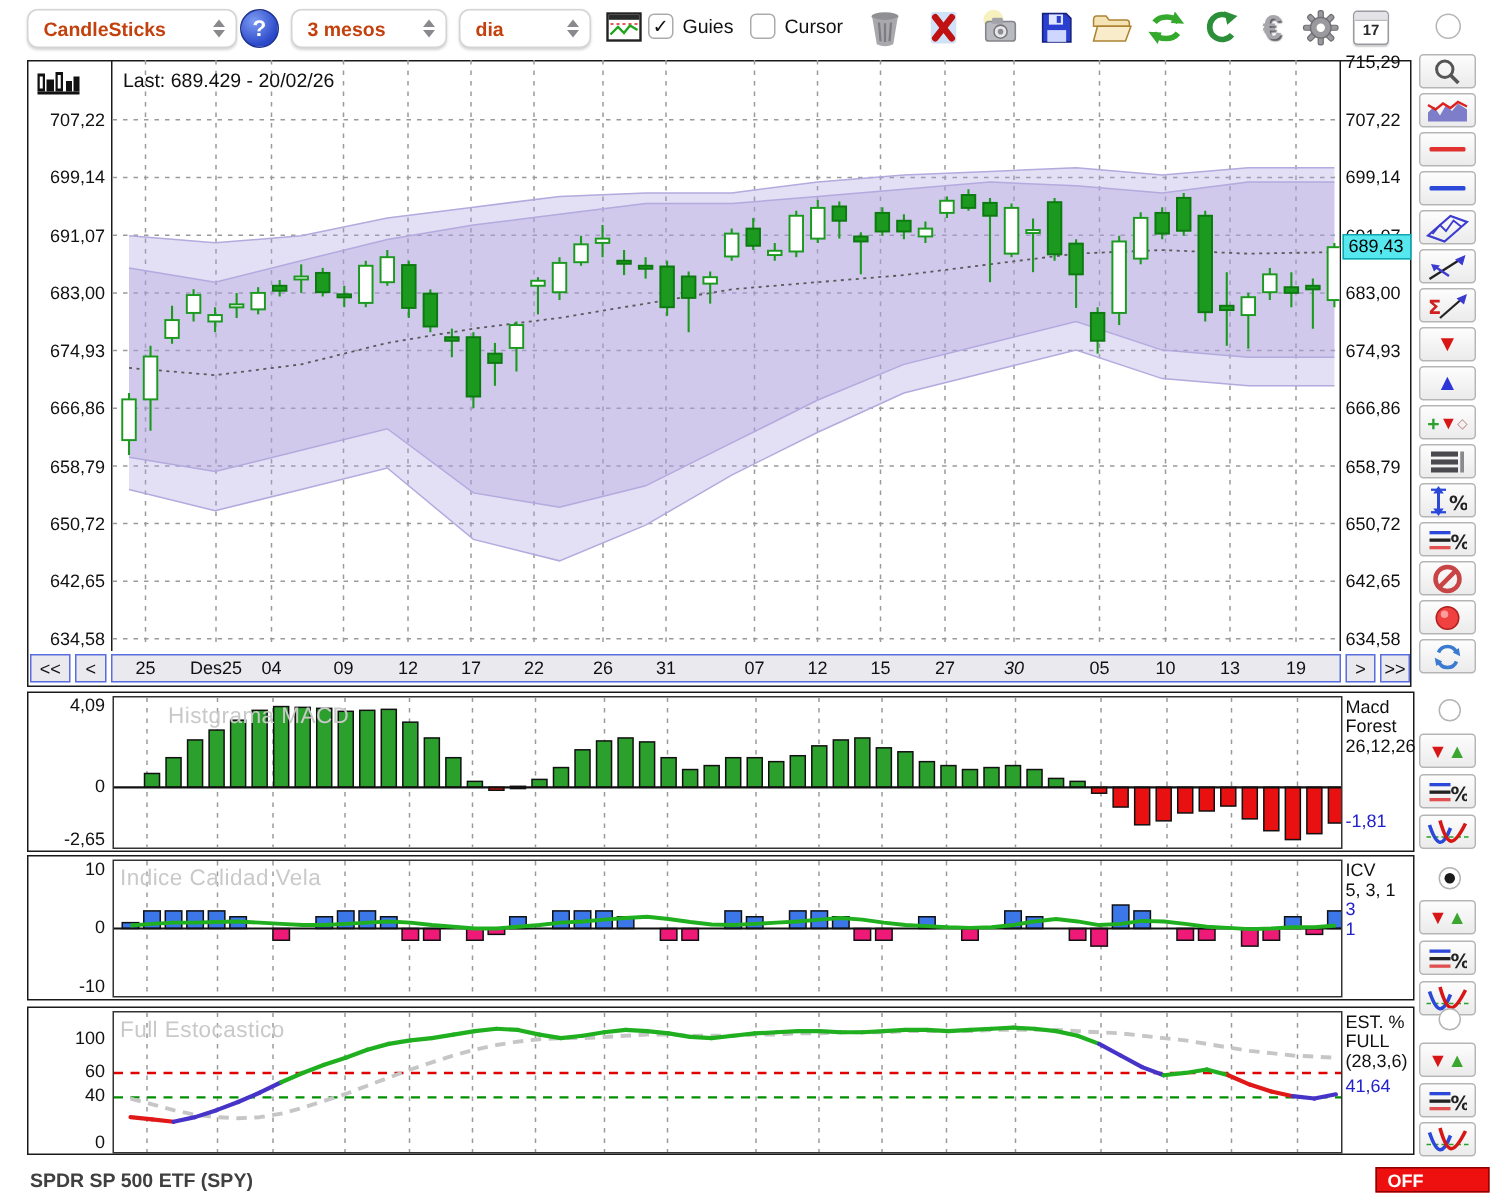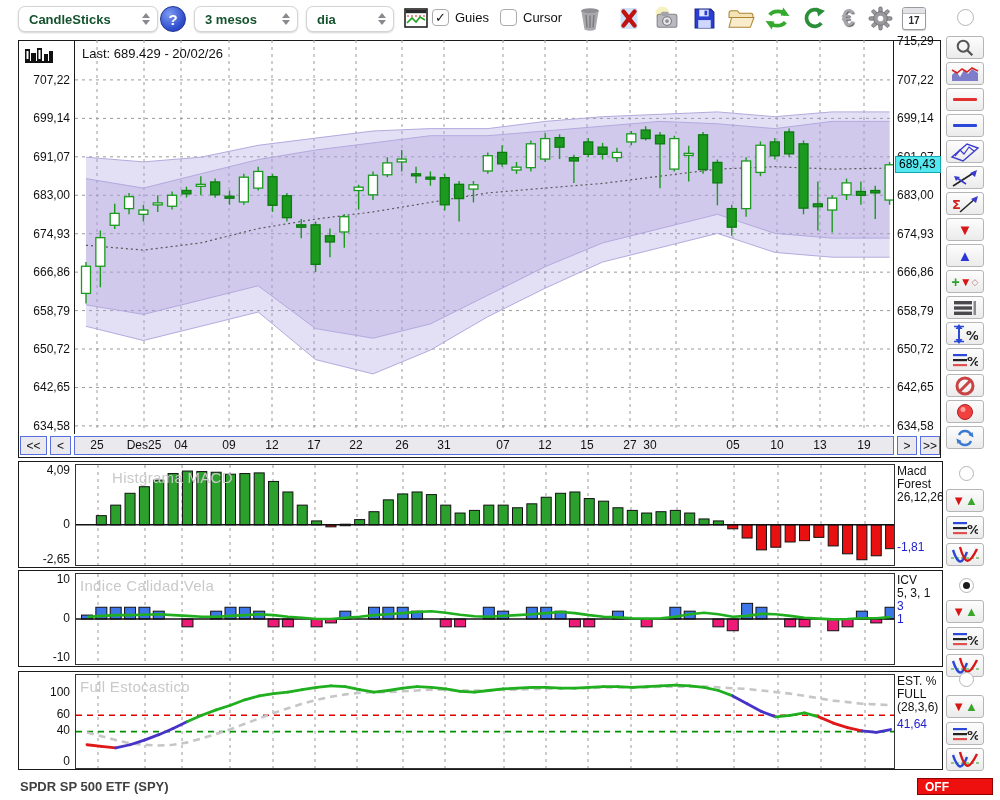--- a/index.html
+++ b/index.html
@@ -1,21 +1,21 @@
 <!DOCTYPE html>
 <html><head>
 <meta charset="utf-8">
 <style>
   html,body{margin:0;padding:0;background:#fff;font-family:"Liberation Sans",sans-serif;}
   #app{position:relative;width:1000px;height:800px;background:#fff;overflow:hidden;}
   .abs{position:absolute;}
   
   .select{position:absolute;top:6px;height:26px;background:#fff;border:1px solid #d4d4d4;border-radius:7px;
     box-shadow:0 1px 2px rgba(0,0,0,.18);display:flex;align-items:center;padding:0 7px 0 10px;
-    font-size:13px;font-weight:600;color:#14532d;box-sizing:border-box;}
+    font-size:13px;font-weight:600;color:#c2410c;box-sizing:border-box;}
   .chev{margin-left:auto;display:flex;flex-direction:column;gap:2px;padding-left:8px;}
   .chev i{display:block;width:0;height:0;border-left:4px solid transparent;border-right:4px solid transparent;}
   .chev .up{border-bottom:5px solid #8a8a8e;}
   .chev .dn{border-top:5px solid #8a8a8e;}
   .helpbtn{position:absolute;top:6px;width:26px;height:26px;border-radius:50%;
     background:radial-gradient(circle at 35% 30%,#7d9bf2,#2b49c9 70%);color:#fff;font-weight:bold;
     font-size:15px;display:flex;align-items:center;justify-content:center;border:1px solid #1d318f;box-sizing:border-box;}
   .cbrow{position:absolute;top:9px;display:flex;align-items:center;gap:6px;font-size:13px;font-weight:500;color:#111;}
   .cb{width:17px;height:17px;background:#fff;border:1.5px solid #ababab;border-radius:4px;box-sizing:border-box;
     display:flex;align-items:center;justify-content:center;font-size:13px;color:#111;}
@@ -388,21 +388,21 @@
       <span class="datelab" style="left: 207px;">09</span>
       <span class="datelab" style="left: 250px;">12</span>
       <span class="datelab" style="left: 292px;">17</span>
       <span class="datelab" style="left: 334px;">22</span>
       <span class="datelab" style="left: 380px;">26</span>
       <span class="datelab" style="left: 422px;">31</span>
       <span class="datelab" style="left: 481px;">07</span>
       <span class="datelab" style="left: 523px;">12</span>
       <span class="datelab" style="left: 565px;">15</span>
       <span class="datelab" style="left: 608px;">27</span>
-      <span class="datelab" style="left: 628px;">30</span>
+      <span class="datelab" style="left: 654px; font-style: italic;">30</span>
       <span class="datelab" style="left: 711px;">05</span>
       <span class="datelab" style="left: 755px;">10</span>
       <span class="datelab" style="left: 798px;">13</span>
       <span class="datelab" style="left: 842px;">19</span>
     </div>
   <div class="navbtn" style="left:897px;width:20px;">&gt;</div>
   <div class="navbtn" style="left:920px;width:20px;">&gt;&gt;</div>
 
   <div class="tool" style="top:36px;">
     <svg width="20" height="20" viewBox="0 0 22 22">

